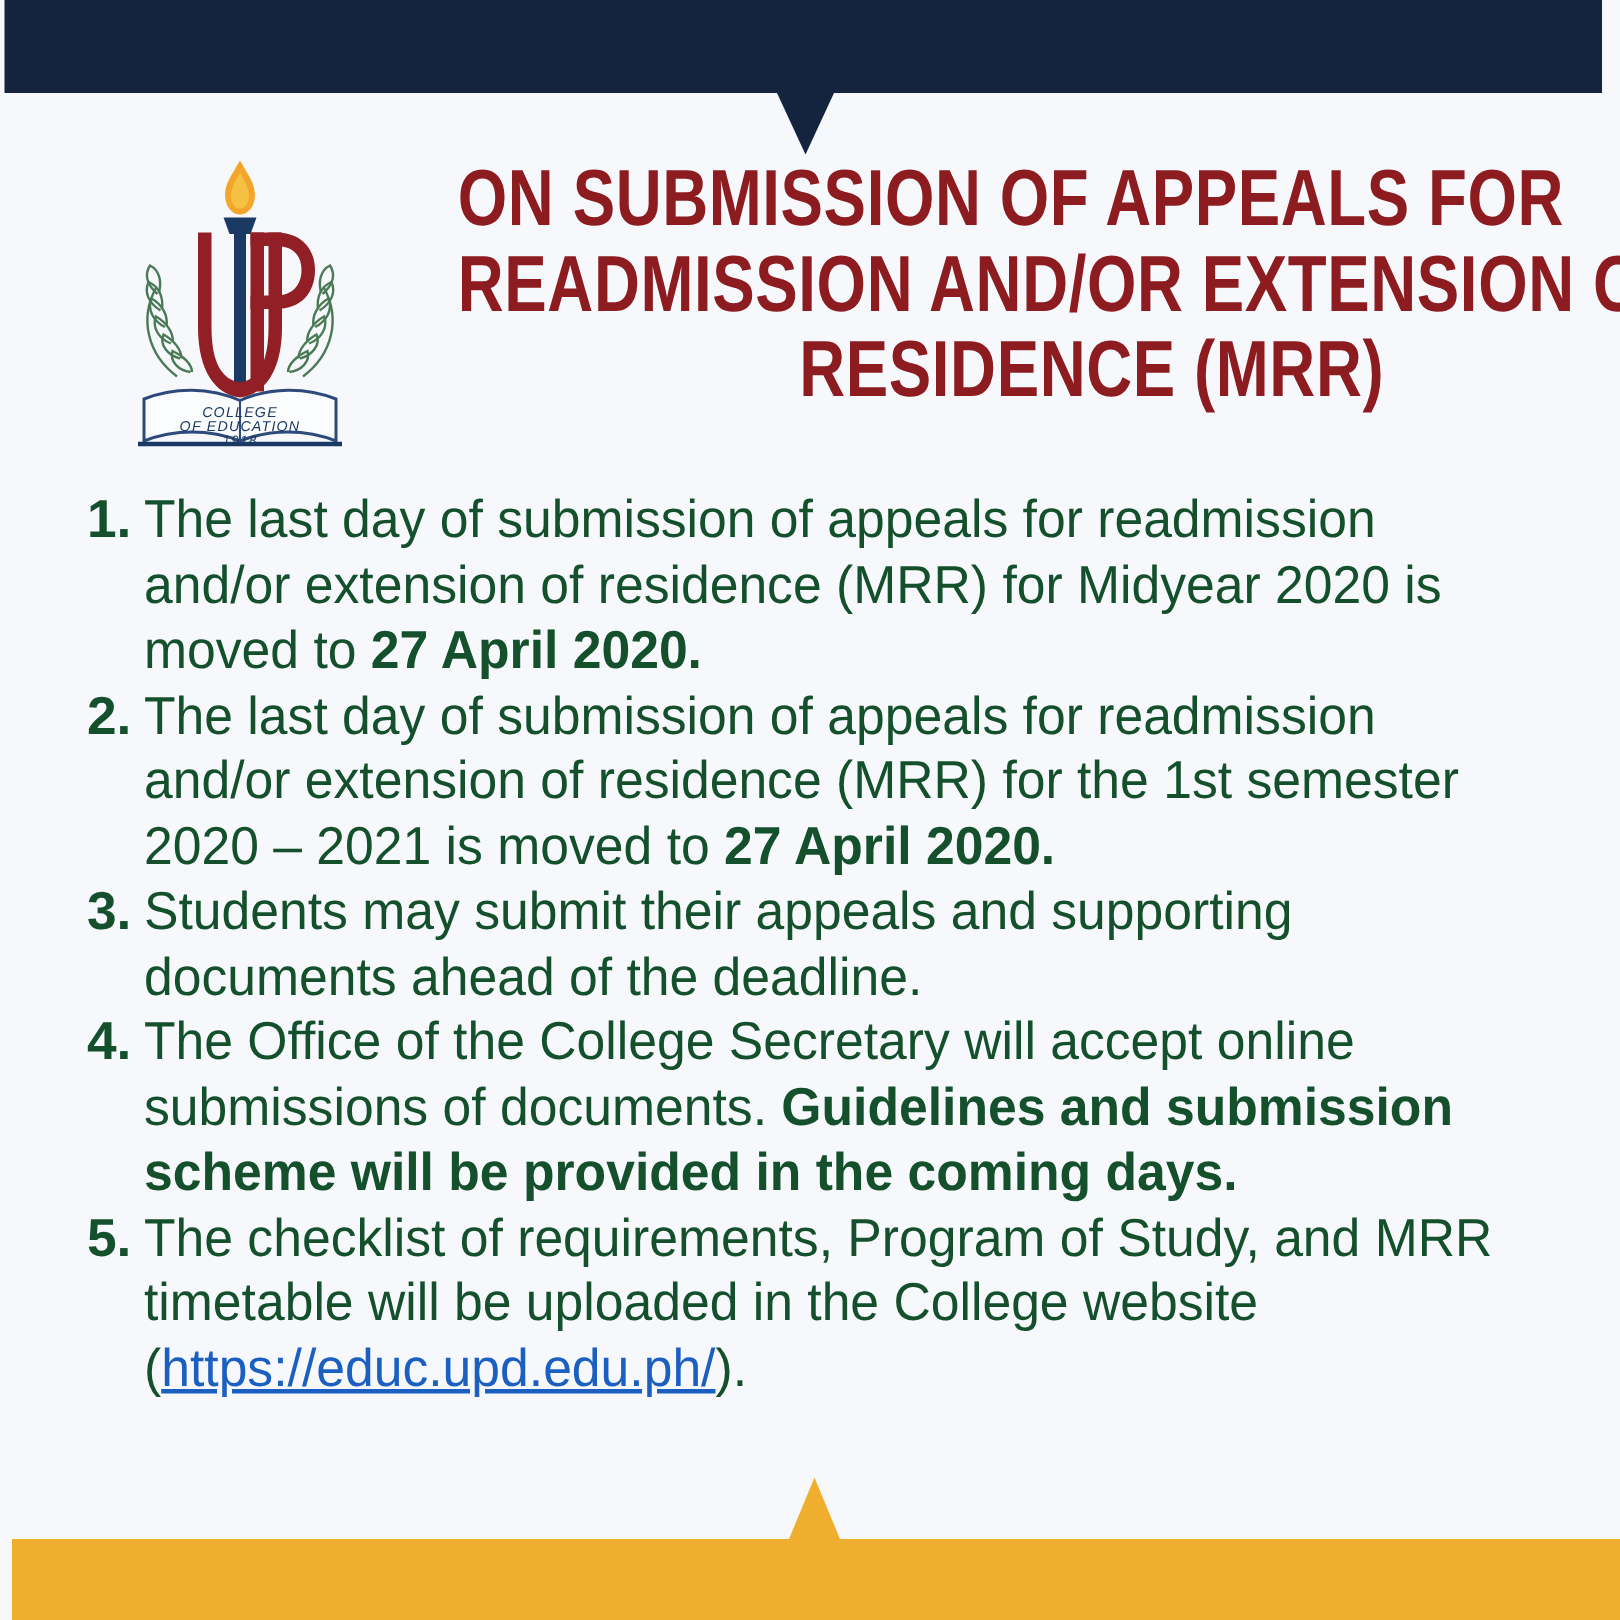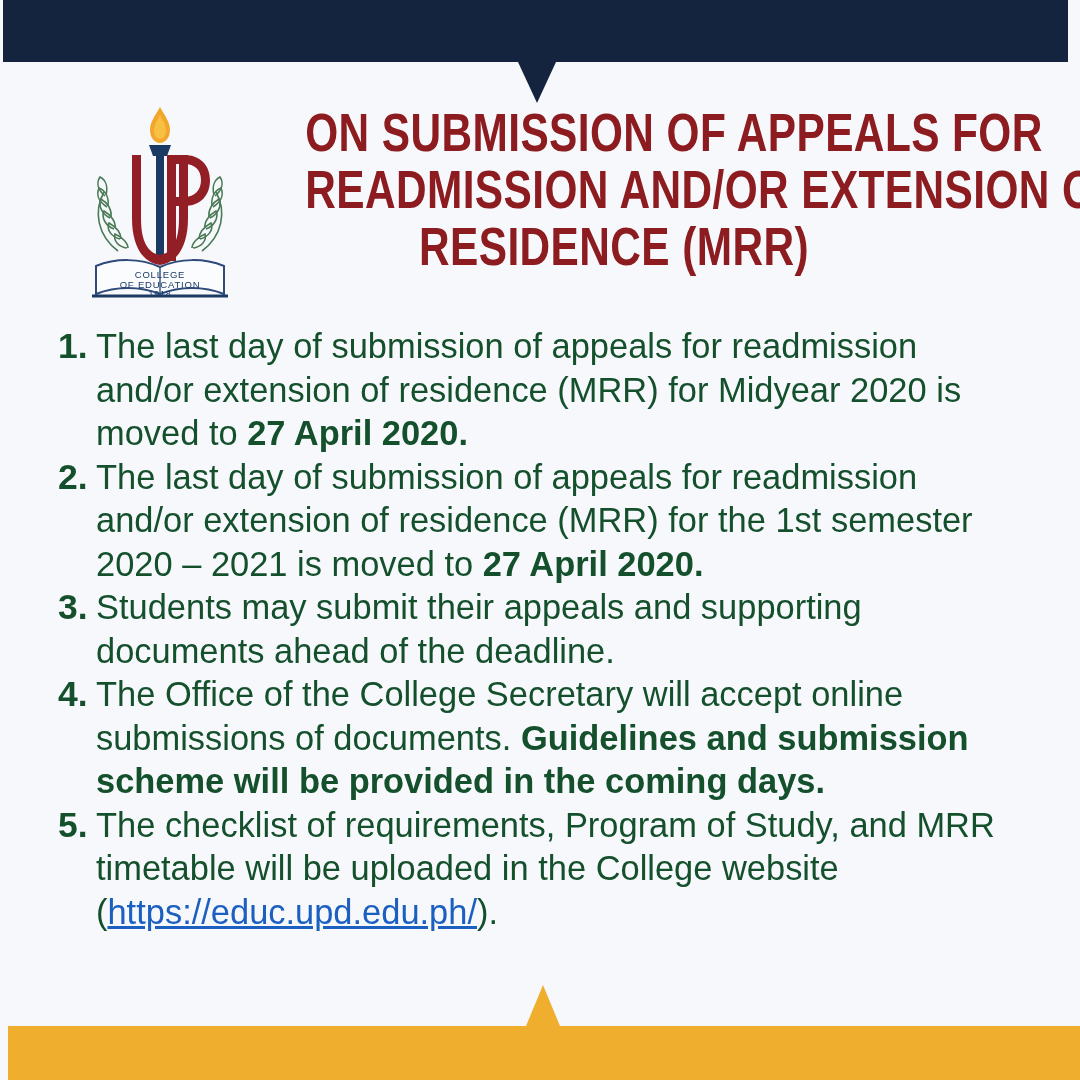--- a/index.html
+++ b/index.html
@@ -43,29 +43,30 @@
     width: 1080px;
     height: 215px;
   }
 
   .logo {
     position: absolute;
     left: 74px;
     top: 4px;
     width: 172px;
     height: 200px;
+    font-style: italic;
   }
   .logo svg { display: block; width: 172px; height: 200px; }
 
   .title-block {
     position: absolute;
     left: 228px;
     top: 8px;
     width: 772px;
-    text-align: center;
+    text-align: right;
   }
   .title-line {
     color: #8c1c20;
     font-family: "Liberation Sans Narrow", "Liberation Sans", sans-serif;
     font-weight: bold;
     font-size: 53px;
     line-height: 57px;
     letter-spacing: 0.5px;
     text-transform: uppercase;
     transform: scaleX(0.8);

